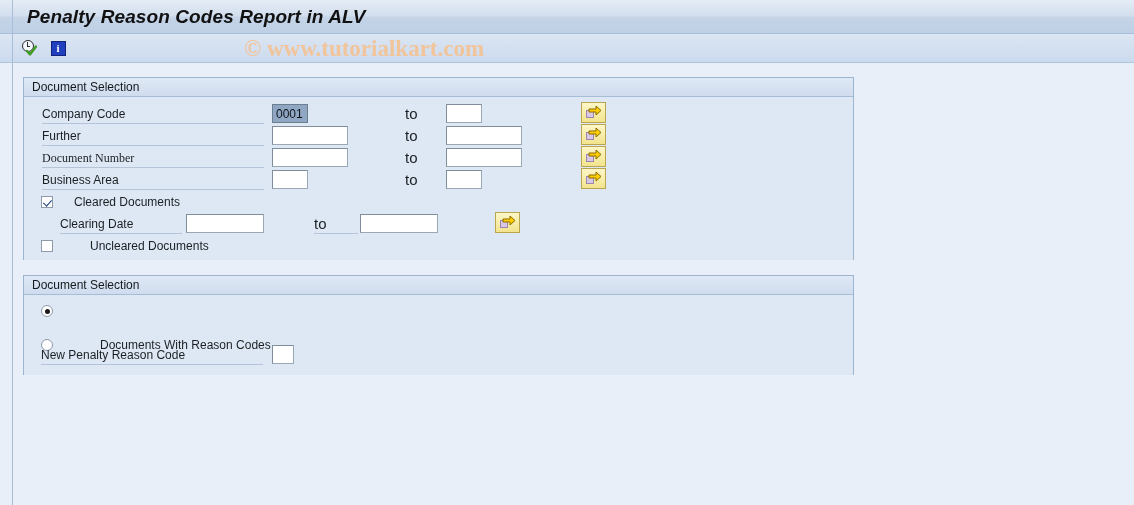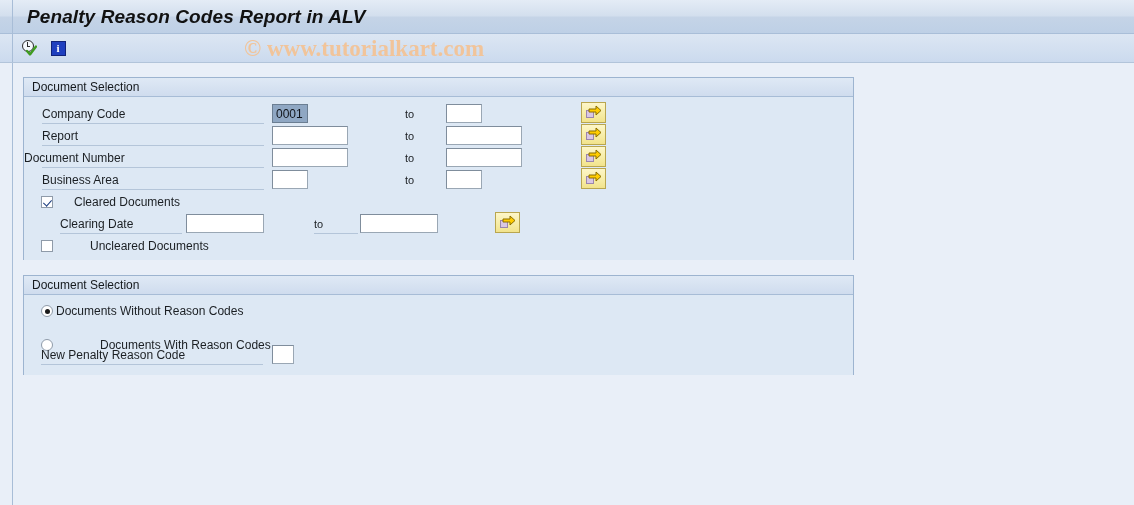--- a/index.html
+++ b/index.html
@@ -201,21 +201,21 @@
     outline: none;
   }
   .inp.selected {
     background: #8fa7c3;
     color: #10141a;
     border-color: #6b7e92;
   }
 
   .to-label {
     position: absolute;
-    font-size: 11px;
+    font-size: 15px;
     color: #1b1f23;
     line-height: 22px;
   }
 
   
   .arrow-btn {
     position: absolute;
     width: 25px; height: 21px;
     background: linear-gradient(to bottom, #fdf6c8 0%, #f7eda7 55%, #f2e38c 100%);
     border: 1px solid #b9a64f;
@@ -345,37 +345,37 @@
             <span class="arrow-btn-ico">
               <span class="sq"></span>
               <svg class="arw" width="14" height="13" viewBox="0 0 14 13" xmlns="http://www.w3.org/2000/svg">
                 <path d="M1 4 H8 V1 L13 5.5 L8 10 V7 H1 Z" fill="#ffcc00" stroke="#8a6d00" stroke-width="1"></path>
               </svg>
             </span>
           </div>
         </div>
 
         <div class="row" style="top:28px;">
-          <span class="field-label" style="left:18px; top:0;">Report</span>
+          <span class="field-label" style="left:18px; top:0;">Further</span>
           <span class="label-underline" style="left:18px; top:20px; width:222px;"></span>
           <input class="inp" style="left: 248px; top: 1px; width: 76px;" readonly="" value="">
           <span class="to-label" style="left:381px; top:0;">to</span>
           <input class="inp" style="left: 422px; top: 1px; width: 76px;" readonly="" value="">
           <div class="arrow-btn" style="left:557px; top:-1px;">
             <span class="arrow-btn-ico">
               <span class="sq"></span>
               <svg class="arw" width="14" height="13" viewBox="0 0 14 13" xmlns="http://www.w3.org/2000/svg">
                 <path d="M1 4 H8 V1 L13 5.5 L8 10 V7 H1 Z" fill="#ffcc00" stroke="#8a6d00" stroke-width="1"></path>
               </svg>
             </span>
           </div>
         </div>
 
         <div class="row" style="top:50px;">
-          <span class="field-label" style="left:0; top:0;">Document Number</span>
+          <span class="field-label" style="left:18px; top:0;font-family:Liberation Serif, serif;">Document Number</span>
           <span class="label-underline" style="left:18px; top:20px; width:222px;"></span>
           <input class="inp" style="left: 248px; top: 1px; width: 76px;" readonly="" value="">
           <span class="to-label" style="left:381px; top:0;">to</span>
           <input class="inp" style="left: 422px; top: 1px; width: 76px;" readonly="" value="">
           <div class="arrow-btn" style="left:557px; top:-1px;">
             <span class="arrow-btn-ico">
               <span class="sq"></span>
               <svg class="arw" width="14" height="13" viewBox="0 0 14 13" xmlns="http://www.w3.org/2000/svg">
                 <path d="M1 4 H8 V1 L13 5.5 L8 10 V7 H1 Z" fill="#ffcc00" stroke="#8a6d00" stroke-width="1"></path>
               </svg>
@@ -428,21 +428,20 @@
 
       </div>
     </div>
 
     <div class="panel" id="panel-further">
       <div class="panel-header">Document Selection</div>
       <div class="panel-body">
 
         <div class="rdo-wrap" style="left:17px; top:5px;">
           <span class="rdo selected"></span>
-          <span class="rdo-label">Documents Without Reason Codes</span>
         </div>
 
         <div class="rdo-wrap" style="left:17px; top:39px;gap:44px;">
           <span class="rdo"></span>
           <span class="rdo-label">Documents With Reason Codes</span>
         </div>
 
         <div class="row" style="top:49px;">
           <span class="field-label" style="left:17px; top:0;">New Penalty Reason Code</span>
           <span class="label-underline" style="left:17px; top:20px; width:222px;"></span>

